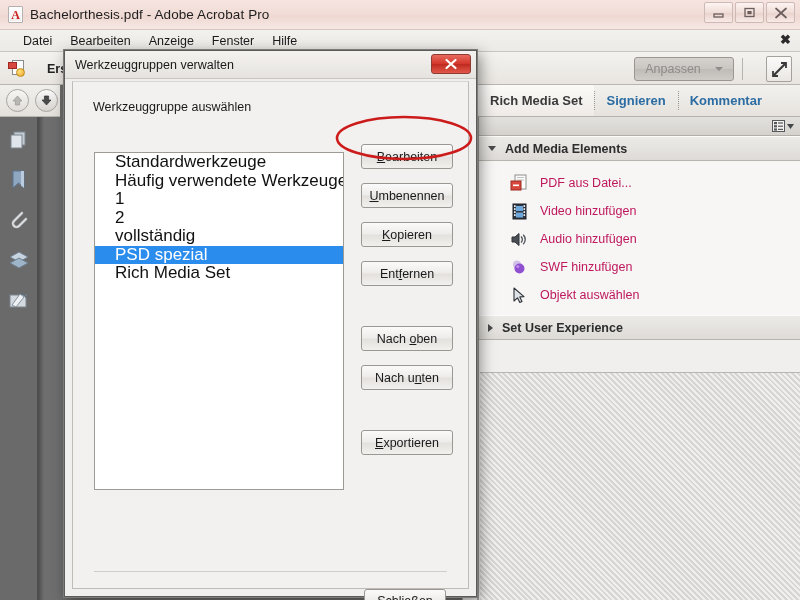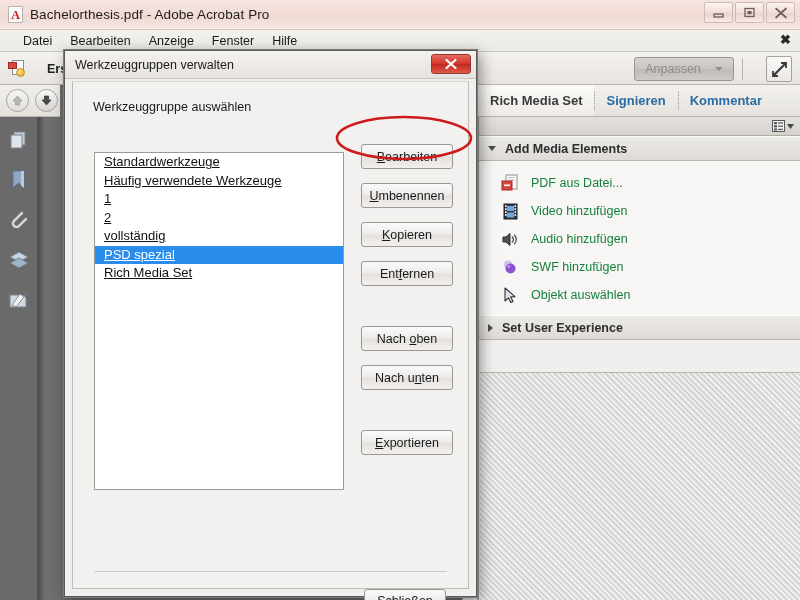--- a/index.html
+++ b/index.html
@@ -244,22 +244,22 @@
     border-top: 1px solid #fbfbfa;
     display: flex; align-items: center;
     padding-left: 9px; gap: 9px;
     font-size: 12.5px; font-weight: bold; color: #2d2d2d;
   }
   .tri-down { width:0;height:0;border-left:4.5px solid transparent;border-right:4.5px solid transparent;border-top:5.5px solid #4a4a4a; }
   .tri-right { width:0;height:0;border-top:4.5px solid transparent;border-bottom:4.5px solid transparent;border-left:5.5px solid #4a4a4a; }
   .panel-body { background: #f7f6f5; padding: 8px 0 6px 0; }
   .media-row {
     display: flex; align-items: center;
-    height: 28px; padding-left: 22px; gap: 11px;
-    font-size: 12.5px; color: #15803d;
+    height: 28px; padding-left: 31px; gap: 11px;
+    font-size: 12.5px; color: #be185d;
   }
   .media-ico { width: 19px; height: 19px; position: relative; flex: none; }
   .panel-hatch {
     position: absolute; left: 1px; right: 0; top: 255px; bottom: 0;
     background-image: repeating-linear-gradient(45deg,
       #d7d5d3 0px, #d7d5d3 2px, #f0efee 2px, #f0efee 4px);
     border-top: 1px solid #b8b4af;
   }
 
   
@@ -326,25 +326,24 @@
   .listbox {
     position: absolute; left: 21px; top: 70px;
     width: 250px; height: 338px;
     background: #ffffff;
     border: 1px solid #9e9b97;
     overflow: hidden;
   }
   .list-item {
     height: 18.5px;
     line-height: 18.5px;
-    padding-left: 9px;
-    font-size: 13px;
+    padding-left: 20px;
+    font-size: 17px;
     color: #111;
     white-space: nowrap;
-    text-decoration: underline;
   }
   .list-item.selected {
     background: #2a8ced;
     color: #ffffff;
   }
 
   .btncol { position: absolute; left: 288px; top: 62px; width: 92px; }
   .dbtn {
     width: 92px; height: 25px;
     margin-bottom: 0;

